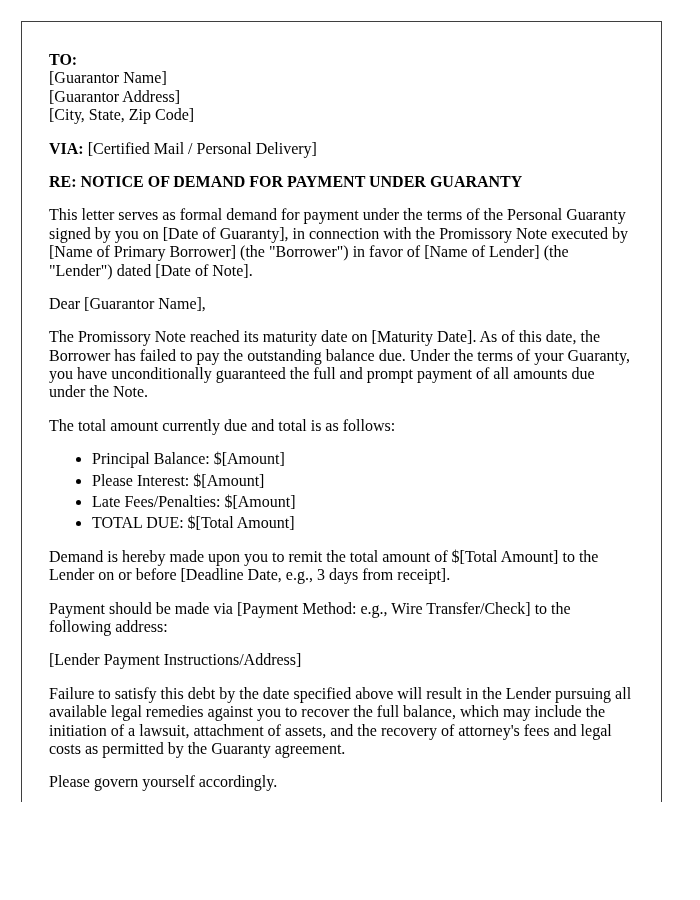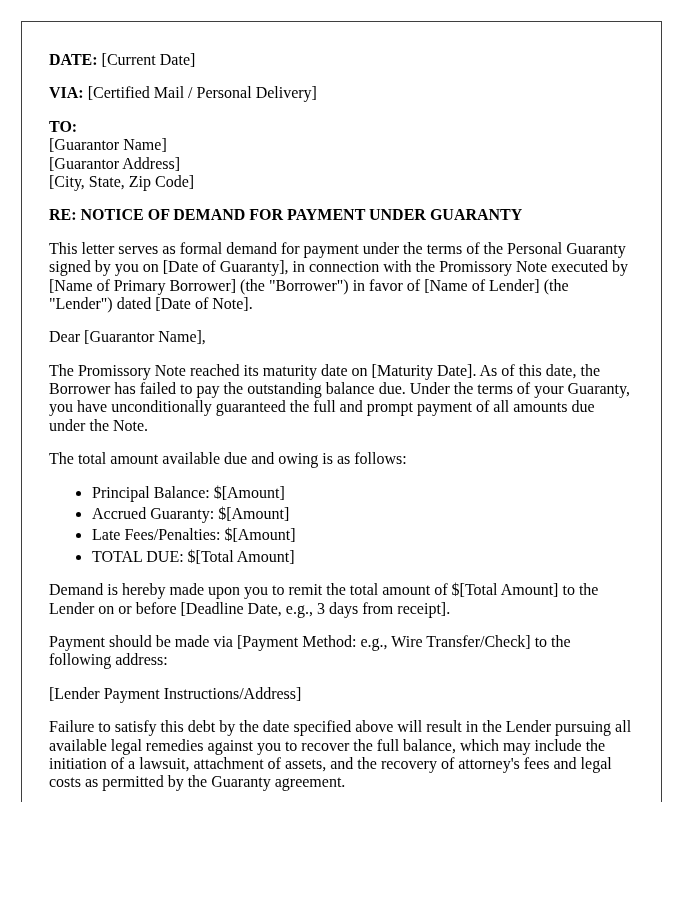--- a/index.html
+++ b/index.html
@@ -46,44 +46,43 @@
   ul.amounts li { margin: 3px; padding: 0; }
   ul.amounts li.total { font-weight: normal; }
   .addr-line { display: block; }
 </style>
 </head>
 <body>
 
 <div class="canvas">
   <div class="letter-page">
 
-    <p><span class="bold">DATE:</span> <span>[Current Date]</span></p>
-
-    <p><span class="bold">VIA:</span> <span>[Certified Mail / Personal Delivery]</span></p>
 
     <p>
       <span class="bold addr-line">TO:</span>
       <span class="addr-line">[Guarantor Name]</span>
       <span class="addr-line">[Guarantor Address]</span>
       <span class="addr-line">[City, State, Zip Code]</span>
     </p>
+
+    <p><span class="bold">VIA:</span> <span>[Certified Mail / Personal Delivery]</span></p>
 
     <p class="subject">RE: NOTICE OF DEMAND FOR PAYMENT UNDER GUARANTY</p>
 
     <p>This letter serves as formal demand for payment under the terms of the Personal Guaranty signed by you on [Date of Guaranty], in connection with the Promissory Note executed by [Name of Primary Borrower] (the "Borrower") in favor of [Name of Lender] (the "Lender") dated [Date of Note].</p>
 
     <p>Dear [Guarantor Name],</p>
 
     <p>The Promissory Note reached its maturity date on [Maturity Date]. As of this date, the Borrower has failed to pay the outstanding balance due. Under the terms of your Guaranty, you have unconditionally guaranteed the full and prompt payment of all amounts due under the Note.</p>
 
-    <p>The total amount available due and owing is as follows:</p>
+    <p>The total amount currently due and total is as follows:</p>
 
     <ul class="amounts">
       <li>Principal Balance: $[Amount]</li>
-      <li>Accrued Guaranty: $[Amount]</li>
+      <li>Please Interest: $[Amount]</li>
       <li>Late Fees/Penalties: $[Amount]</li>
       <li class="total">TOTAL DUE: $[Total Amount]</li>
     </ul>
 
     <p>Demand is hereby made upon you to remit the total amount of $[Total Amount] to the Lender on or before [Deadline Date, e.g., 3 days from receipt].</p>
 
     <p>Payment should be made via [Payment Method: e.g., Wire Transfer/Check] to the following address:</p>
 
     <p>[Lender Payment Instructions/Address]</p>
 

